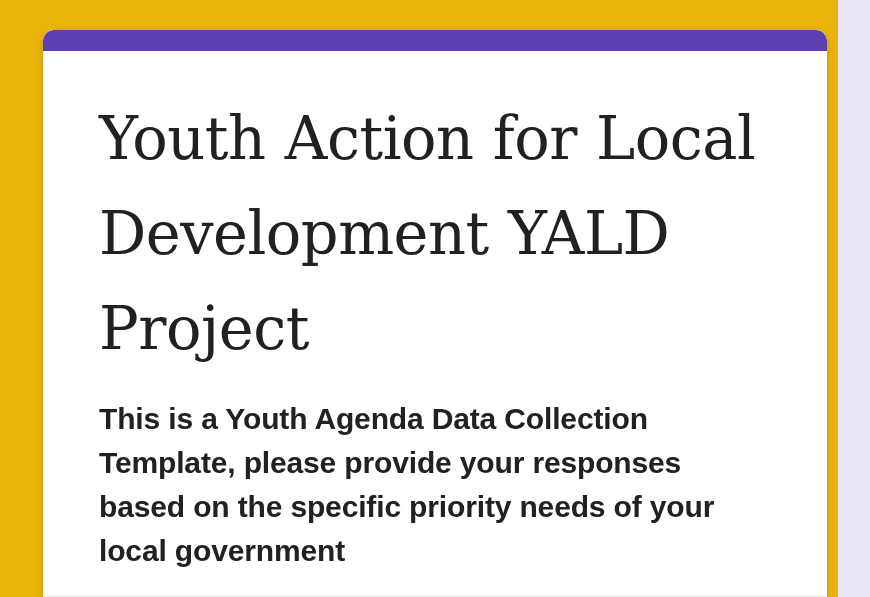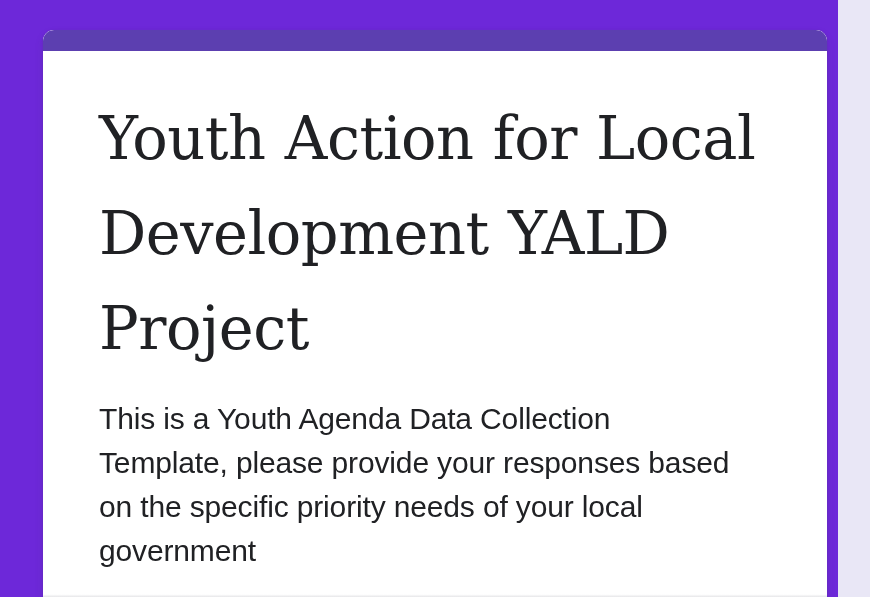--- a/index.html
+++ b/index.html
@@ -14,21 +14,21 @@
     background: #e9e7f6;
     font-family: "Liberation Sans", sans-serif;
     -webkit-font-smoothing: antialiased;
   }
 
   
   .page-backdrop {
     position: relative;
     width: 838px;
     height: 597px;
-    background: #6d28d9;
+    background: #eab308;
   }
 
   
   .form-card {
     position: absolute;
     left: 43px;
     top: 30px;
     width: 784px;
     height: 567px;
     background: #ffffff;
@@ -72,21 +72,21 @@
     letter-spacing: -0.5px;
     white-space: pre-line;
     word-spacing: 1px;
   }
 
   .form-description {
     margin: 21px 0 0 0;
     font-family: "Liberation Sans", sans-serif;
     font-size: 30px;
     line-height: 44px;
-    font-weight: 400;
+    font-weight: 700;
     color: #202124;
     max-width: 640px;
     letter-spacing: -0.15px;
   }
 
   
   .card-bottom-edge {
     position: absolute;
     left: 0;
     right: 0;

